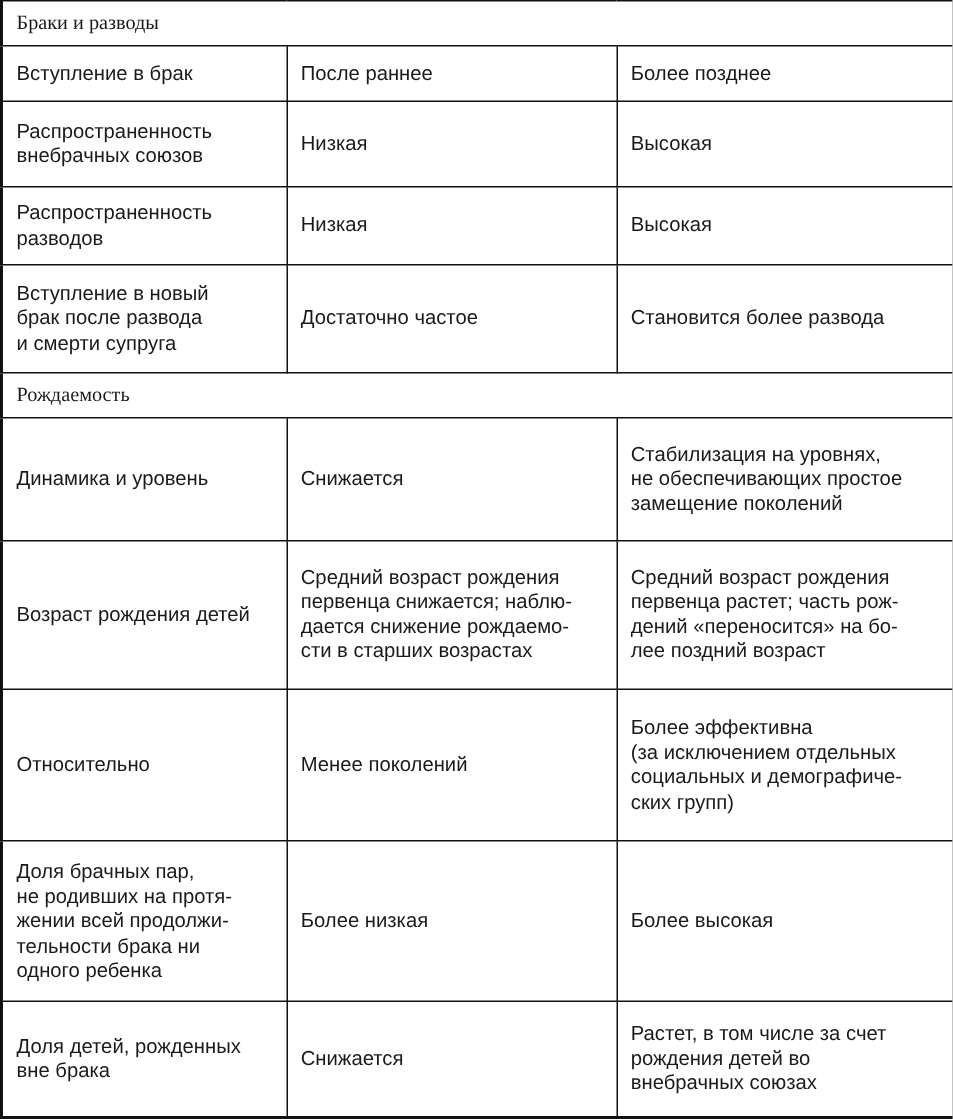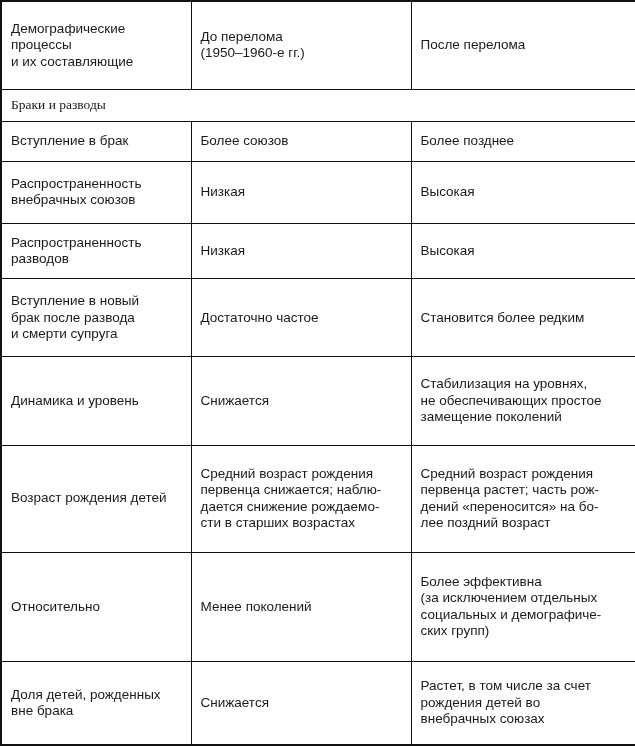--- a/index.html
+++ b/index.html
@@ -53,37 +53,29 @@
 
 <div class="page">
   <table class="demo-table">
     <colgroup>
       <col style="width:190px">
       <col style="width:220px">
       <col style="width:225px">
     </colgroup>
 
     <tbody>
-        <tr class="outer-top" style="height:70px">
-      <th class="head-cell">Демографические
-процессы
-и их составляющие</th>
-      <th class="head-cell">До перелома
-(1950–1960-е гг.)</th>
-      <th class="head-cell">После перелома</th>
-    </tr>
 
     <tr style="height:25px">
       <td class="section-cell" colspan="3">Браки и разводы</td>
     </tr>
 
 
     <tr style="height:32px">
       <td>Вступление в брак</td>
-      <td>Более союзов</td>
+      <td>После раннее</td>
       <td>Более позднее</td>
     </tr>
 
     <tr style="height:49px">
       <td>Распространенность
 внебрачных союзов</td>
       <td>Низкая</td>
       <td>Высокая</td>
     </tr>
 
@@ -92,23 +84,26 @@
 разводов</td>
       <td>Низкая</td>
       <td>Высокая</td>
     </tr>
 
     <tr style="height:62px">
       <td>Вступление в новый
 брак после развода
 и смерти супруга</td>
       <td>Достаточно частое</td>
-      <td>Становится более редким</td>
+      <td>Становится более развода</td>
     </tr>
 
+    <tr style="height:25px">
+      <td class="section-cell" colspan="3">Рождаемость</td>
+    </tr>
 
     <tr style="height:70px">
       <td>Динамика и уровень</td>
       <td>Снижается</td>
       <td>Стабилизация на уровнях,
 не обеспечивающих простое
 замещение поколений</td>
     </tr>
 
     <tr style="height:85px">
@@ -125,20 +120,29 @@
 
     <tr style="height:87px">
       <td>Относительно</td>
       <td>Менее поколений</td>
       <td>Более эффективна
 (за исключением отдельных
 социальных и демографиче-
 ских групп)</td>
     </tr>
 
+    <tr style="height:88px">
+      <td>Доля брачных пар,
+не родивших на протя-
+жении всей продолжи-
+тельности брака ни
+одного ребенка</td>
+      <td>Более низкая</td>
+      <td>Более высокая</td>
+    </tr>
 
     <tr class="outer-bottom" style="height:66px">
       <td>Доля детей, рожденных
 вне брака</td>
       <td>Снижается</td>
       <td>Растет, в том числе за счет
 рождения детей во
 внебрачных союзах</td>
     </tr>
 

